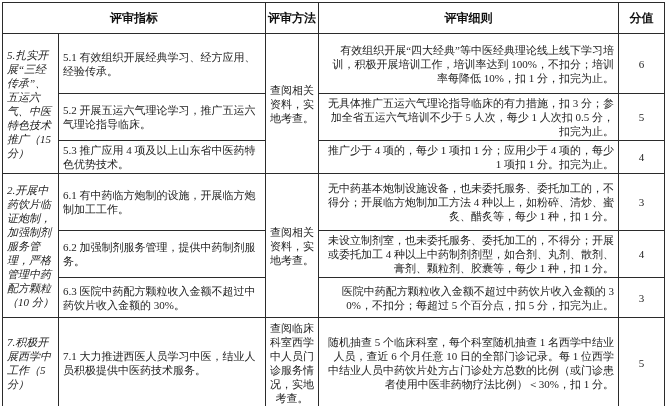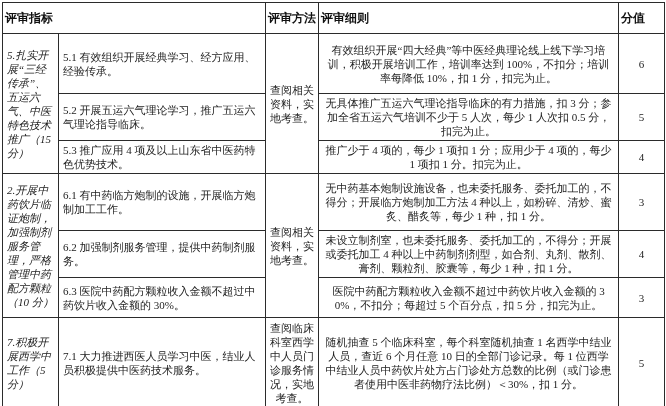--- a/index.html
+++ b/index.html
@@ -29,37 +29,37 @@
     color: #1d1d1d;
     font-size: 11px;
     line-height: 14px;
     vertical-align: middle;
     padding: 2px 4px;
     overflow: hidden;
     word-break: break-all;
   }
   table.review th {
     font-weight: bold;
-    text-align: left;
+    text-align: center;
     font-size: 12px;
     color: #111111;
     padding: 2px 2px;
     border-radius: 6px;
   }
   td.cat {
     padding: 2px 2px;
     text-align: left;
     font-style: italic;
   }
   td.method {
     padding: 2px 3px;
     text-align: center;
   }
   td.detail {
-    text-align: center;
+    text-align: right;
   }
   td.score {
     text-align: center;
   }
 </style>
 </head>
 <body>
 
 <div class="sheet">
   <table class="review">

